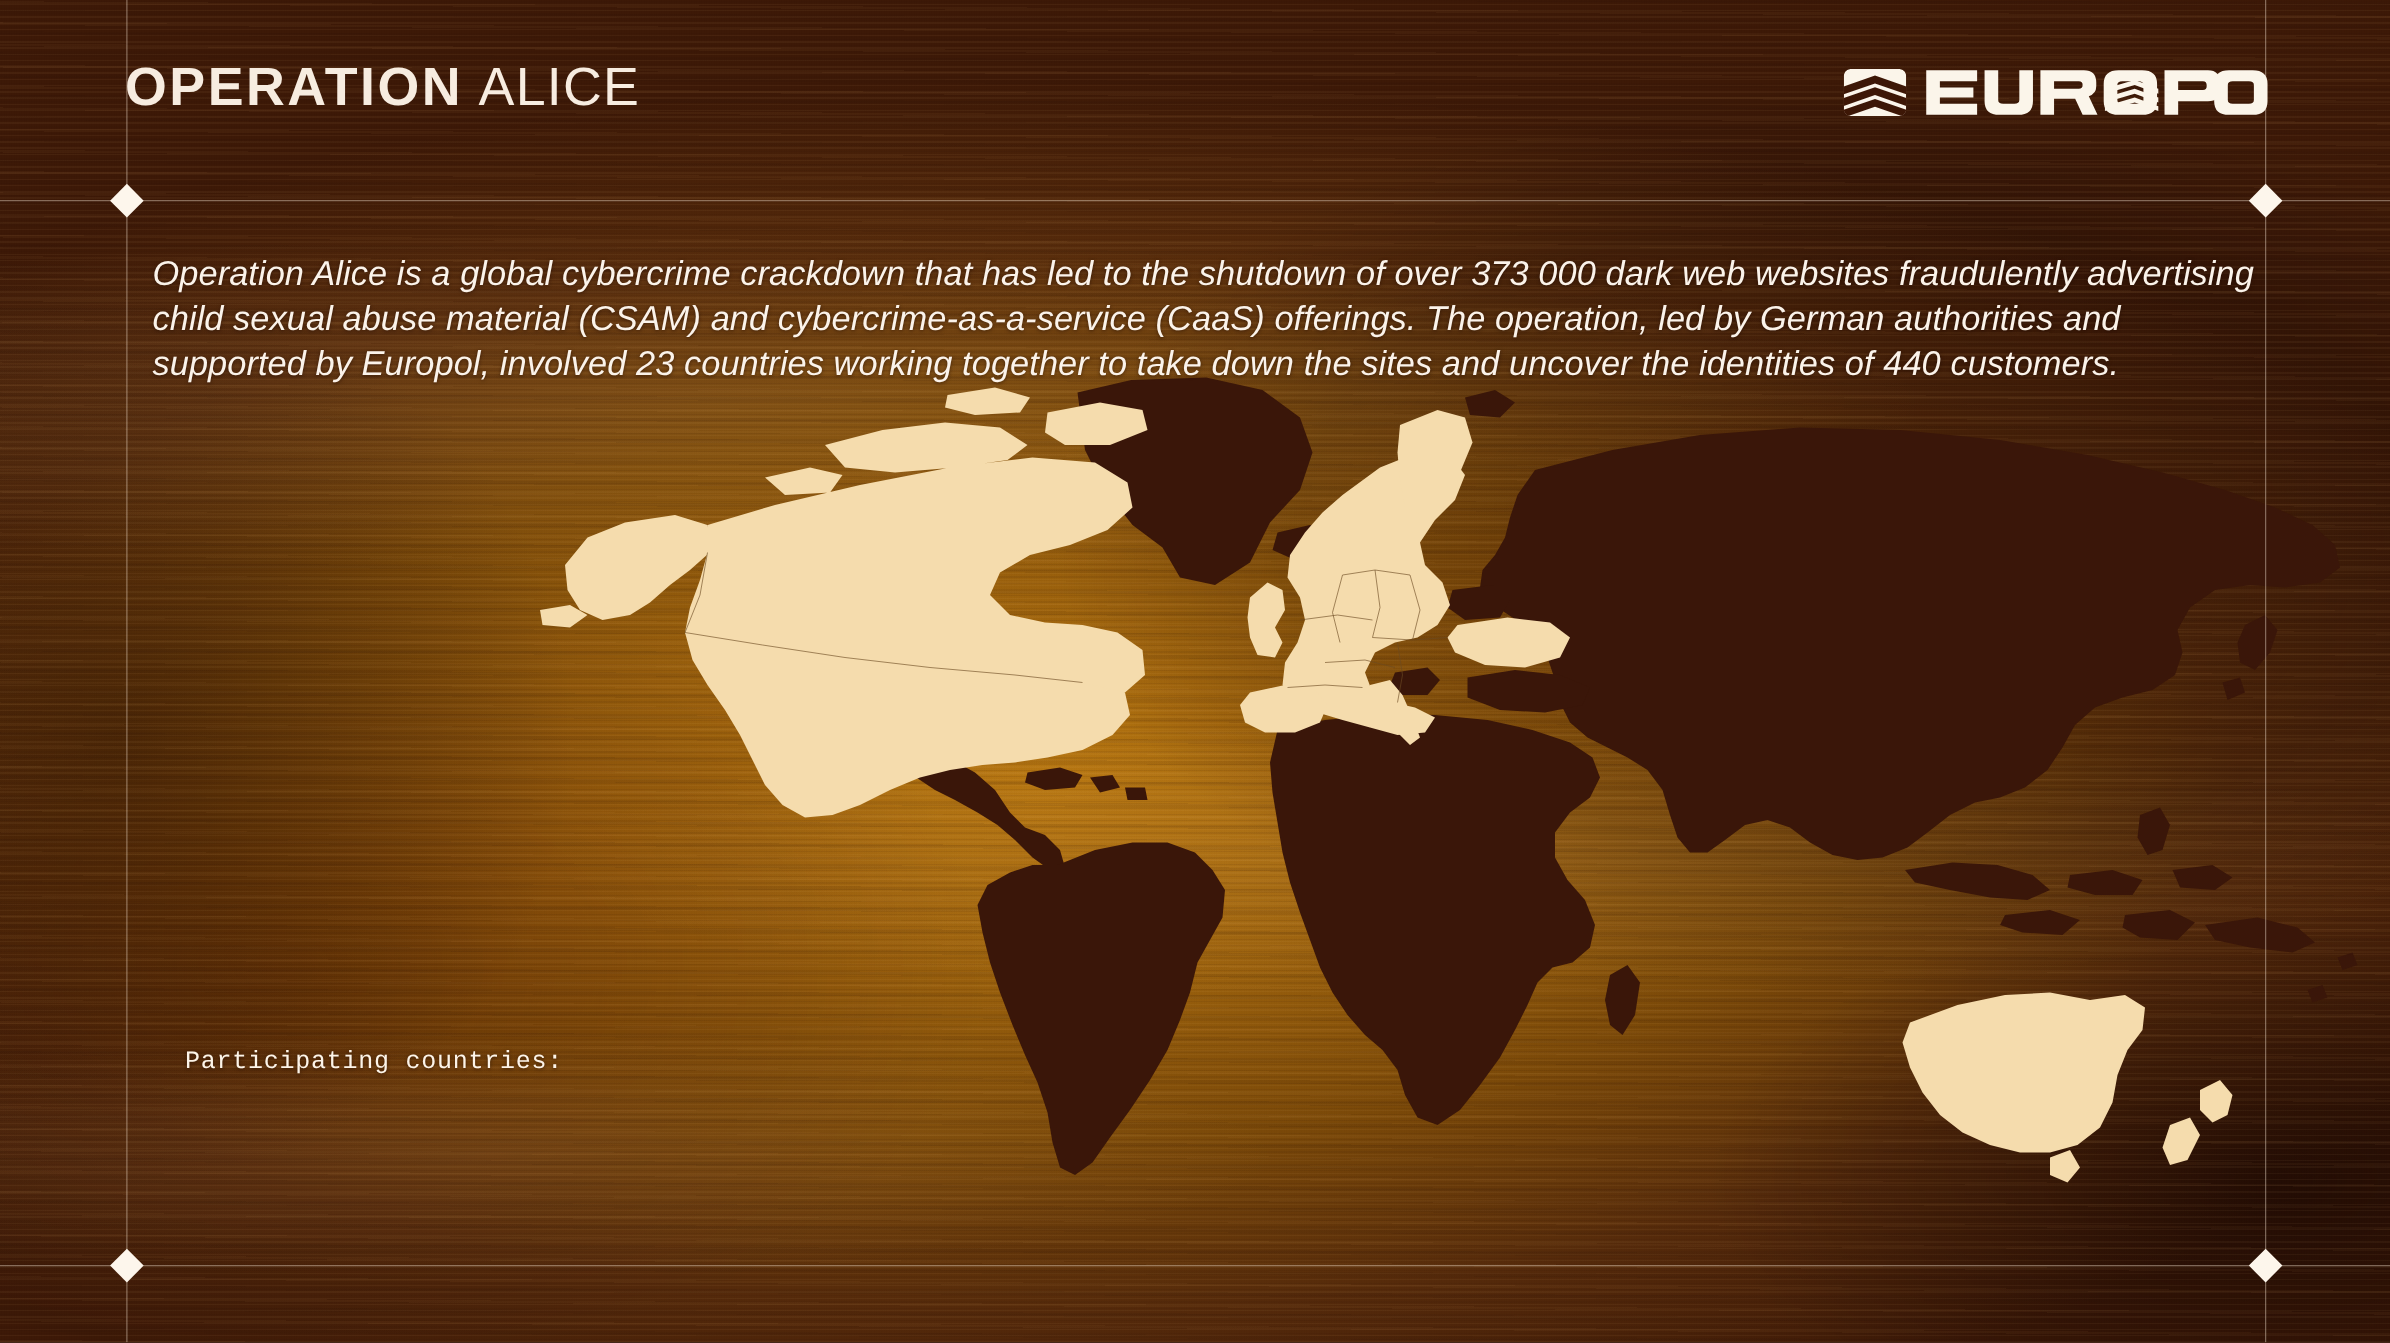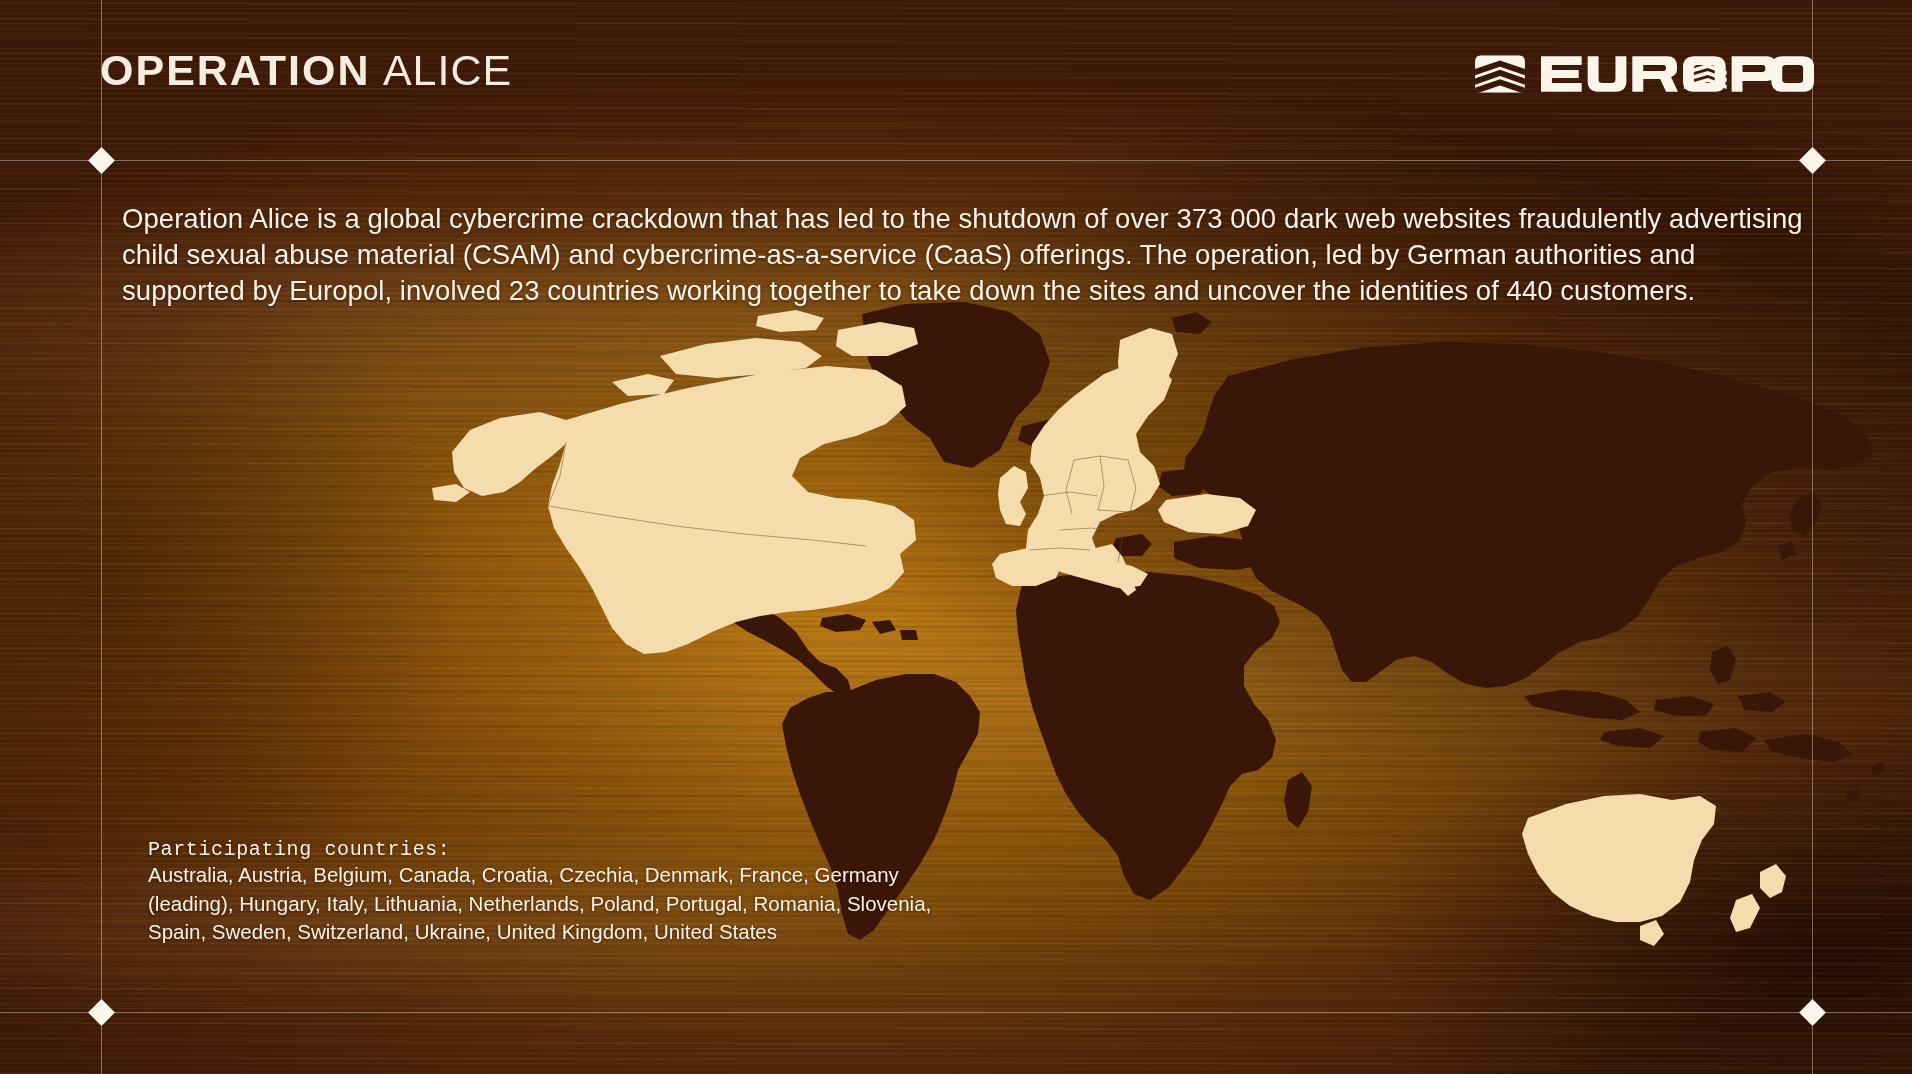--- a/index.html
+++ b/index.html
@@ -113,34 +113,36 @@
   .logo-mark { width:52px; height:52px; display:block; }
   .logo-word { width:278px; height:50px; display:block; }
 
   
   .intro {
     position:absolute; left:122px; top:201px; width:1690px;
     color:#fbf3ea;
     font-size:27.5px; line-height:36px; font-weight:400;
     letter-spacing:.05px;
     text-shadow:0 1px 3px rgba(30,10,2,.55);
+    font-style:italic;
   }
 
   
   .map-wrap { position:absolute; left:0; top:300px; width:1912px; height:700px; }
   .world { display:block; width:1912px; height:700px; }
   .c-dark  { fill:#3a1609; }
   .c-lit   { fill:#f5dcad; }
   .b-line  { fill:none; stroke:#6b4a22; stroke-width:.5; }
 
   
   .countries { position:absolute; left:148px; top:838px; width:880px; }
   .countries-head {
     font-family:"Liberation Mono", monospace;
     font-size:20px; letter-spacing:.6px; color:#fdf4e8;
+    margin-bottom:16px;
     text-shadow:0 1px 3px rgba(30,10,2,.6);
   }
   .countries-list {
     font-size:20.5px; line-height:28.5px; font-weight:400;
     color:#fbf2e6; width:820px;
     text-shadow:0 1px 3px rgba(30,10,2,.6);
   }
 </style>
 </head>
 <body>
@@ -305,16 +307,15 @@
           <path d="M292 72 L340 58 L378 72 L378 80 L340 66 L292 80 Z" fill="#fbf5ea"></path>
         </g>
       </svg>
     </div>
   </div>
 
   <p class="intro">Operation Alice is a global cybercrime crackdown that has led to the shutdown of over 373 000 dark web websites fraudulently advertising child sexual abuse material (CSAM) and cybercrime-as-a-service (CaaS) offerings. The operation, led by German authorities and supported by Europol, involved 23 countries working together to take down the sites and uncover the identities of 440 customers.</p>
 
   <div class="countries">
     <div class="countries-head">Participating countries:</div>
-    <div class="countries-list">Australia, Austria, Belgium, Canada, Croatia, Czechia, Denmark, France, Germany (leading), Hungary, Italy, Lithuania, Netherlands, Poland, Portugal, Romania, Slovenia, Spain, Sweden, Switzerland, Ukraine, United Kingdom, United States</div>
   </div>
 
 </div>
 
 </body></html>

